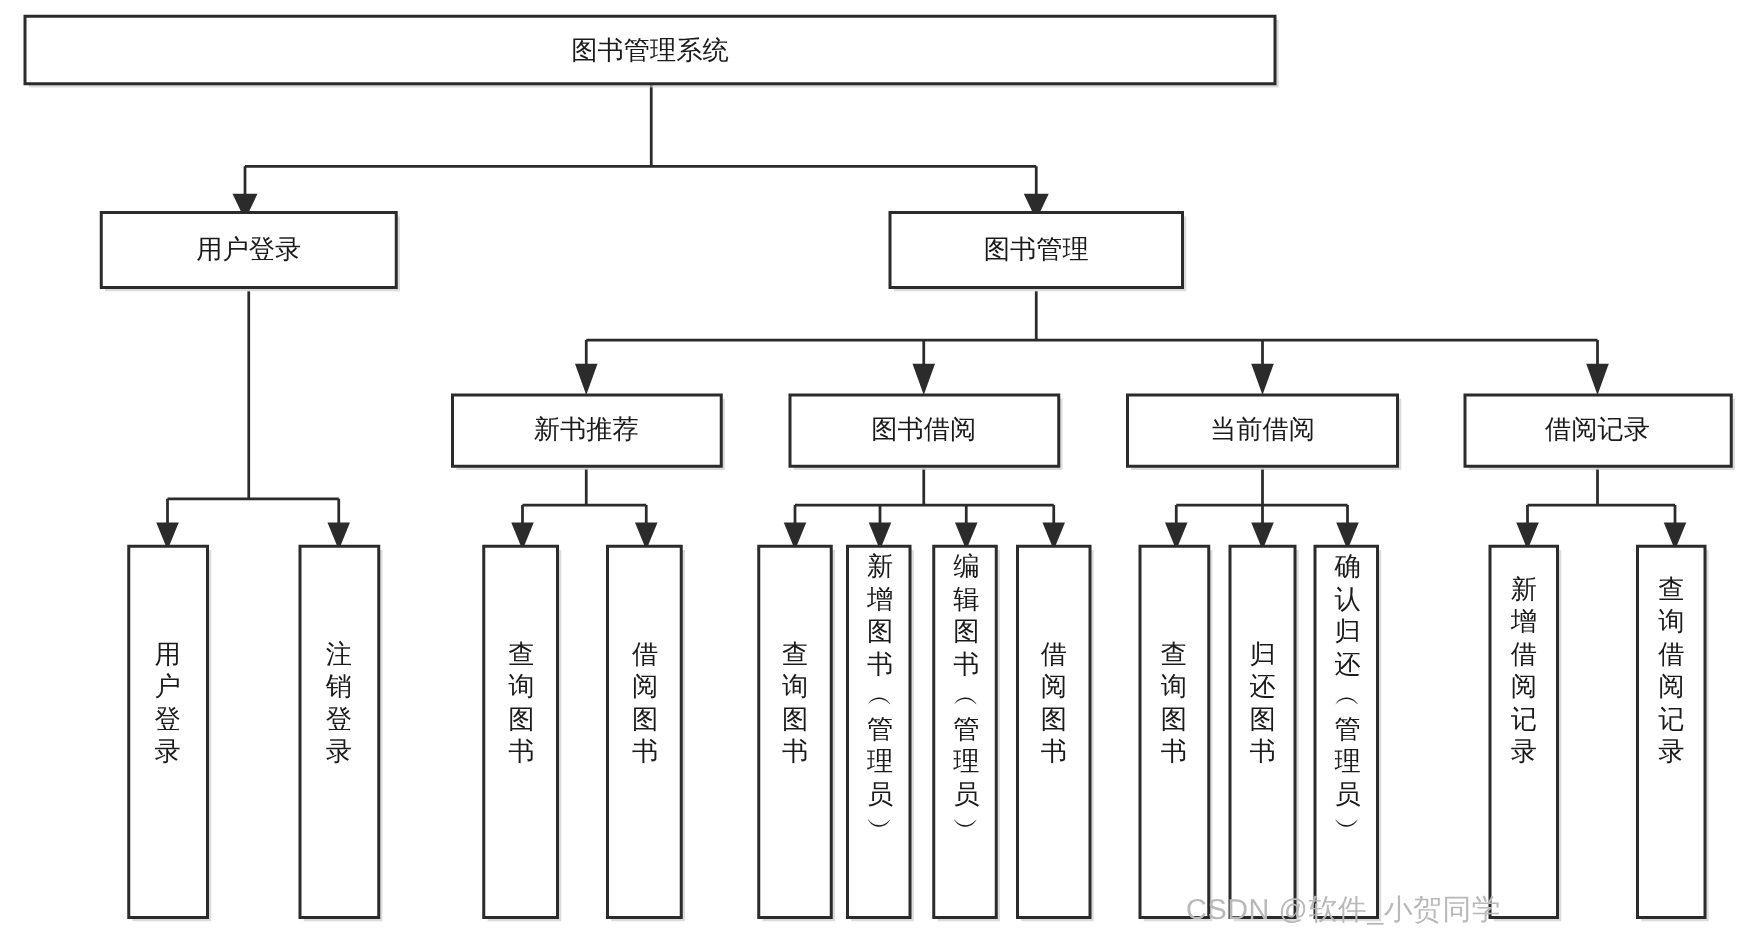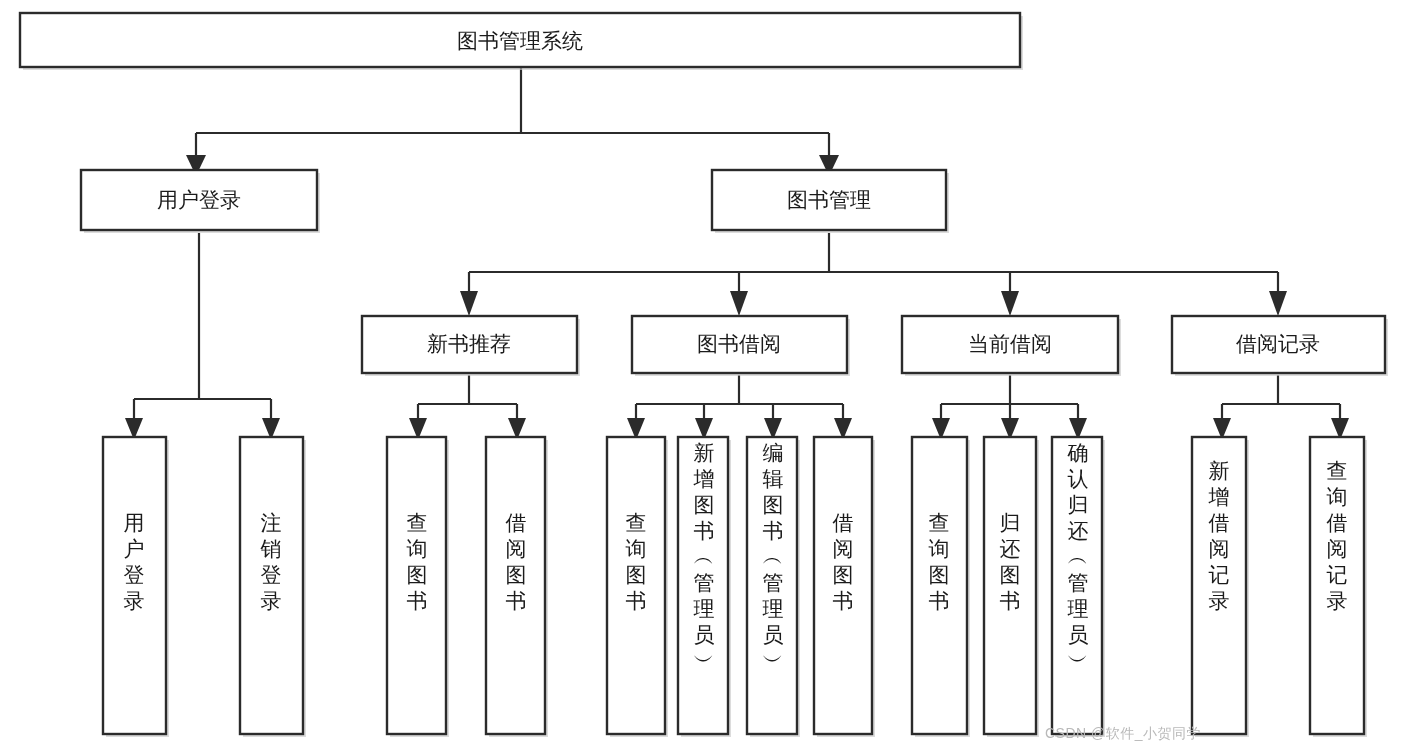--- a/index.html
+++ b/index.html
@@ -54,21 +54,21 @@
     font-family: "Liberation Sans", "DejaVu Sans", sans-serif;
     font-size: 21px;
     fill: #1b1b1b;
     text-anchor: middle;
   }
   .watermark {
     position: absolute;
     right: 8px;
     bottom: 4px;
     font-family: "Liberation Sans", "DejaVu Sans", sans-serif;
-    font-size: 14px;
+    font-size: 23px;
     color: #b9b9b9;
     letter-spacing: 0.5px;
     white-space: nowrap;
     user-select: none;
   }
 </style>
 </head>
 <body>
 
 <div id="diagram-root">

